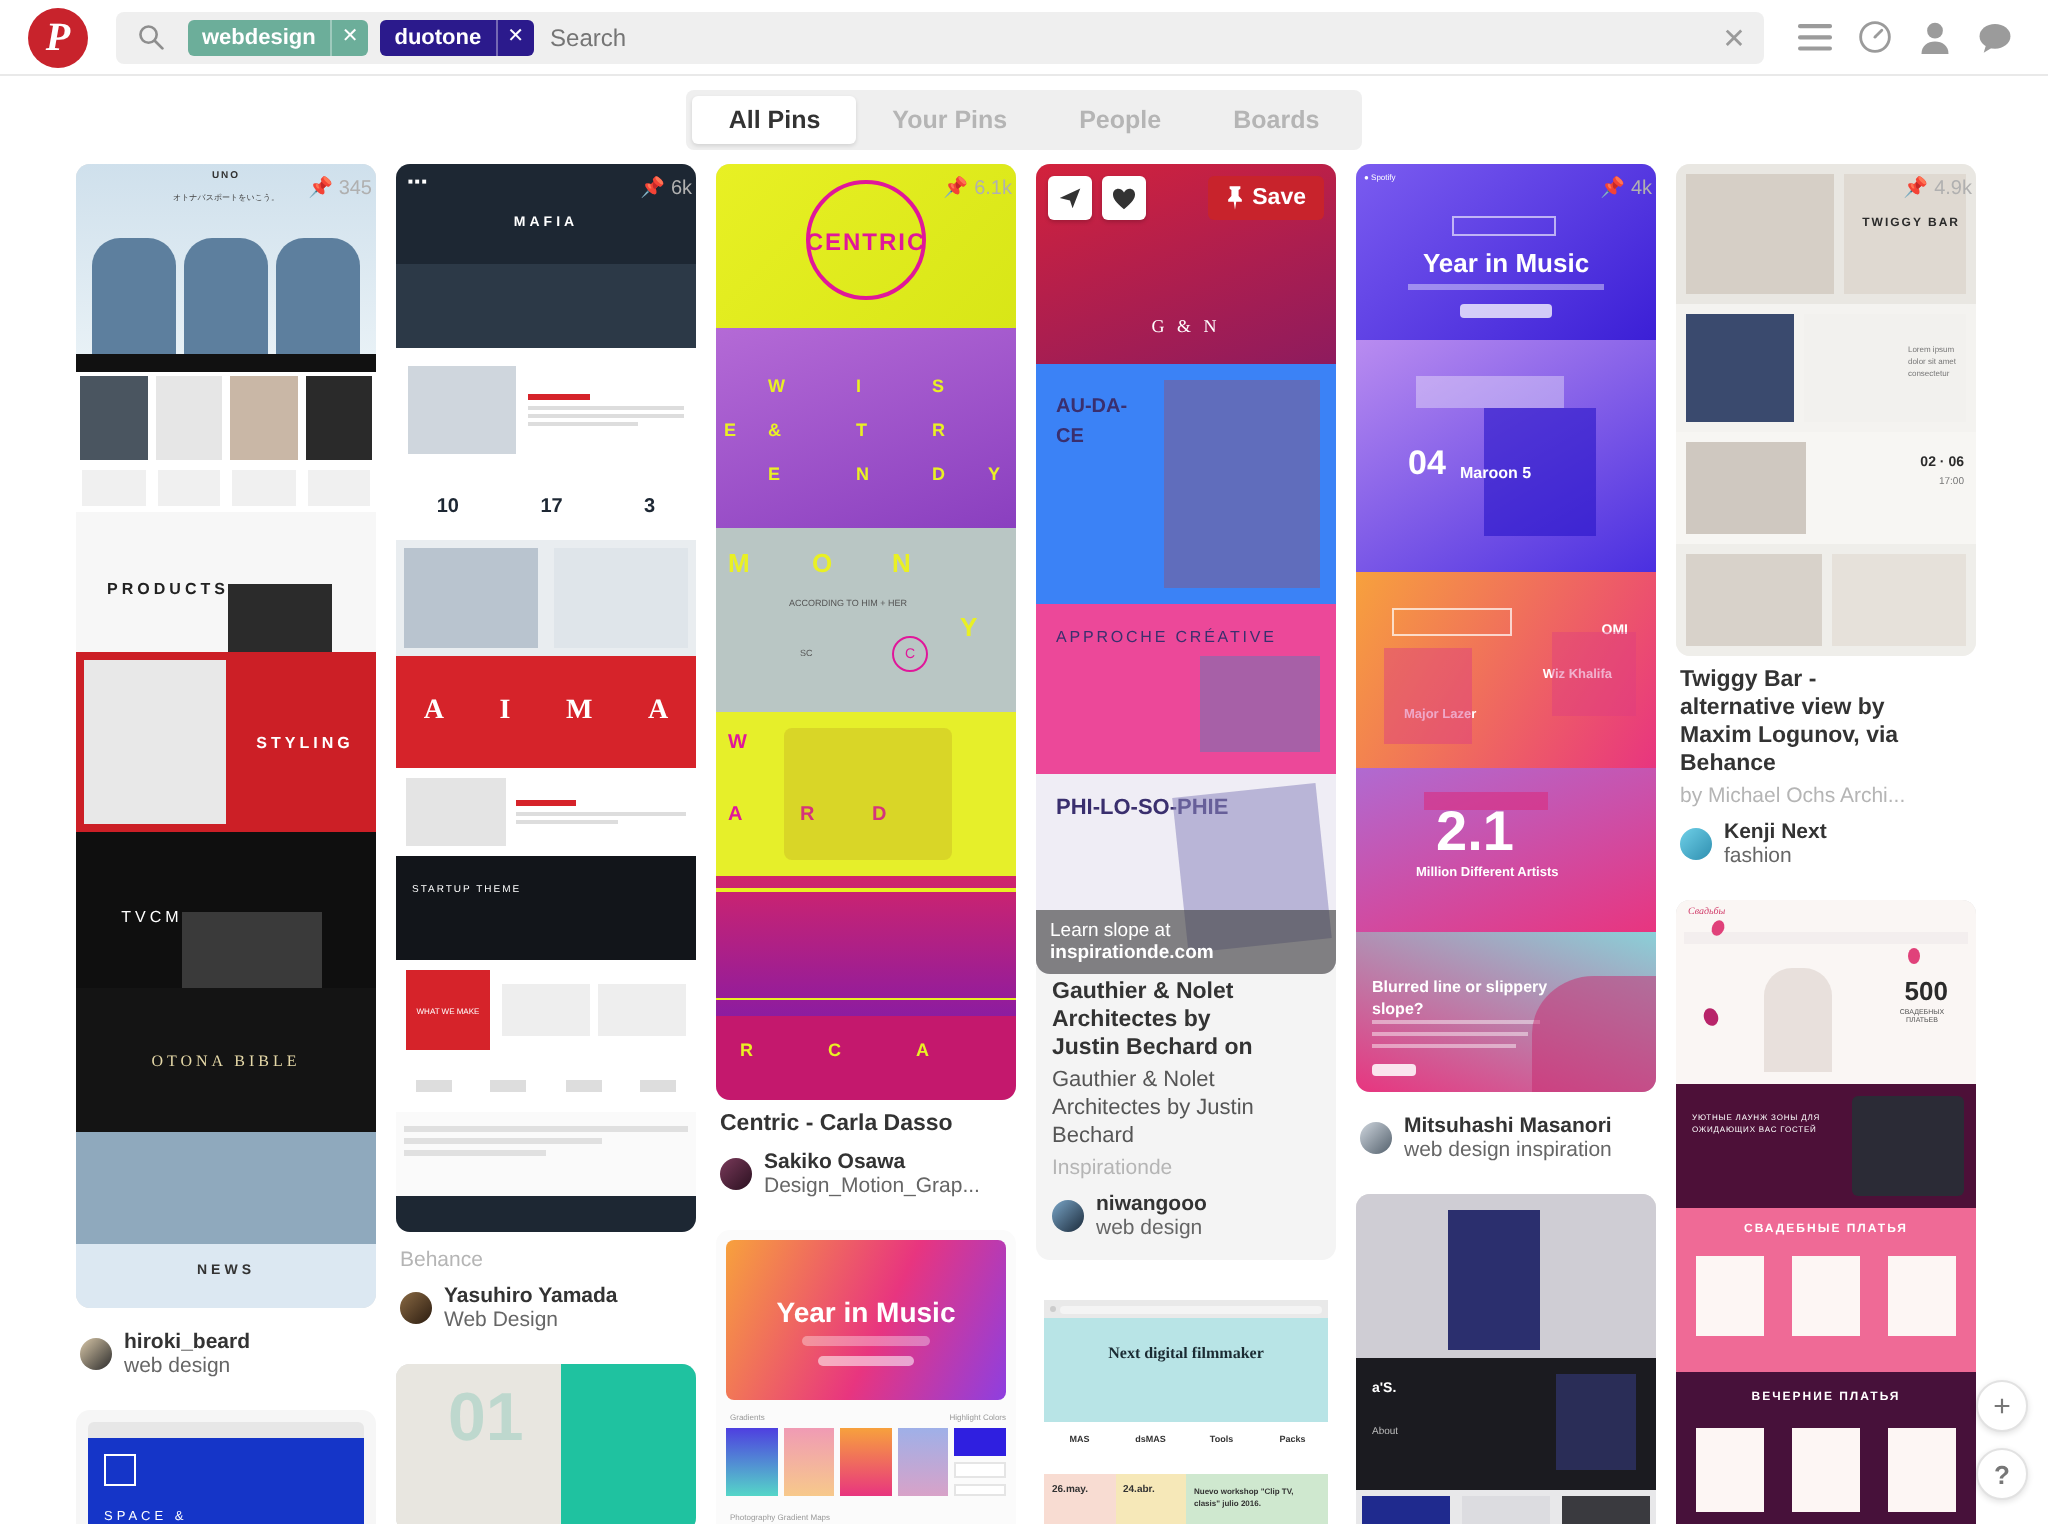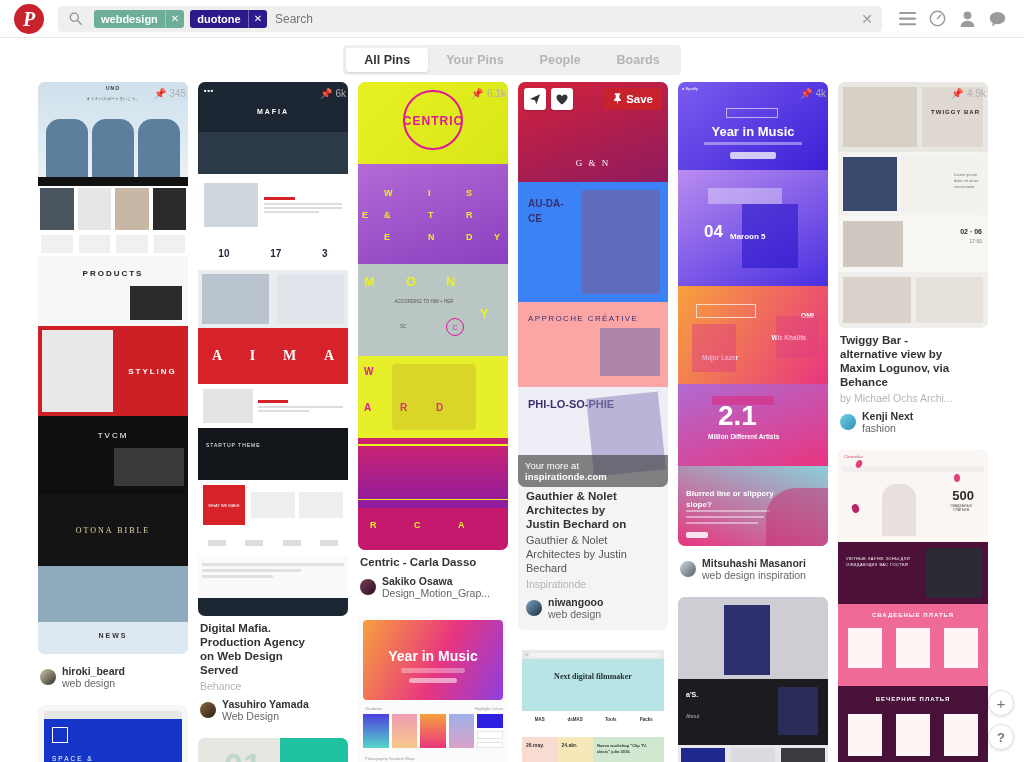--- a/index.html
+++ b/index.html
@@ -149,21 +149,21 @@
     position: absolute; right: 10px;
     width: 26px; height: 26px; border-radius: 50%;
     background: #fff; border: 1px solid #e2e2e2;
     box-shadow: 0 1px 3px rgba(0,0,0,.12);
     display: flex; align-items: center; justify-content: center;
     color: #777; font-size: 15px; cursor: pointer; z-index: 60;
   }
   #fab-add { bottom: 46px; }
   #fab-help { bottom: 12px; font-size: 13px; font-weight: bold; }
   .ctr { display:flex; align-items:center; justify-content:center; }
-  .col { display:flex; flex-direction:column; }
+  .col { display:flex; flex-direction:row; }
 
   
   .uno-hero { height:95px; background:linear-gradient(#cfe0ec,#e8f1f6); position:relative; }
   .uno-men { position:absolute; bottom:0; left:8px; right:8px; height:58px; display:flex; gap:4px; }
   .uno-men div { flex:1; background:#5d7f9e; border-radius:14px 14px 0 0; }
   .uno-bar { height:9px; background:#111; }
   .uno-thumbs { height:46px; display:flex; background:#fff; }
   .uno-thumbs div { flex:1; margin:2px; background:#9aa6b1; }
   .uno-products { height:70px; background:#f7f7f7; position:relative; }
   .uno-styling { height:90px; background:#cc1f26; display:flex; }
@@ -178,21 +178,21 @@
 
   
   .cen1 { height:82px; background:linear-gradient(135deg,#e8f024,#d8e617); position:relative; }
   .cen2 { height:100px; background:linear-gradient(160deg,#b46ad6,#8a3fbf); position:relative; }
   .cen3 { height:92px; background:#b9c6c4; position:relative; }
   .cen4 { height:82px; background:#e6ef2a; position:relative; }
   .cen5 { height:70px; background:linear-gradient(#d0246c,#8d1ca0); position:relative; }
   .cen6 { height:42px; background:#c4186d; position:relative; }
   .ga1 { height:100px; background:linear-gradient(160deg,#d3223c,#8e1b5e); }
   .ga2 { height:120px; background:#3b82f6; }
-  .ga3 { height:85px; background:#fca5a5; }
+  .ga3 { height:85px; background:#ec4899; }
   .ga4 { height:100px; background:#efedf5; }
 
   
   .sp1 { height:88px; background:linear-gradient(140deg,#7b5cf0,#3b1fd6); position:relative; }
   .sp2 { height:116px; background:linear-gradient(150deg,#b98cf0,#4a2fe0); position:relative; }
   .sp3 { height:98px; background:linear-gradient(120deg,#f7a13d,#e8357f); position:relative; }
   .sp4 { height:82px; background:linear-gradient(160deg,#b06ad1,#e8357f); position:relative; }
   .sp5 { height:80px; background:linear-gradient(200deg,#8ad0d8,#e8357f); position:relative; }
 
   
@@ -423,21 +423,20 @@
           </div>
         <div style="height:42px;background:#fafafa;padding:4px">
             <div style="height:3px;background:#e0e0e0;margin:3px 0"></div>
             <div style="height:3px;background:#e0e0e0;margin:3px 0;width:70%"></div>
             <div style="height:3px;background:#e0e0e0;margin:3px 0;width:50%"></div>
           </div>
         <div style="height:18px;background:#1d2733"></div>
       </div>
       <div class="pin-meta">
         <div class="repins">📌 <span>6k</span></div>
-        <div class="pin-title">Digital Mafia. Production Agency on Web Design Served</div>
         <div class="pin-src">Behance</div>
         <div class="pin-user">
           <div class="avatar" style="background:linear-gradient(135deg,#8a6a44,#2b1c10)"></div>
           <div>
             <div class="uname">Yasuhiro Yamada</div>
             <div class="uboard">Web Design</div>
           </div>
         </div>
       </div>
     </div>
@@ -576,21 +575,21 @@
         <div class="ga3" style="position:relative">
           <div style="padding:10px 0 0 10px;color:#3a2f6e;font-size:8px;letter-spacing:1.4px;line-height:14px;white-space:pre-line">APPROCHE CRÉATIVE</div>
           <div style="position:absolute;right:8px;top:26px;width:60px;height:48px;background:#7a72b0;opacity:.6"></div>
         </div>
         <div class="ga4" style="position:relative">
           <div style="padding:10px 0 0 10px;color:#3a2f6e;font-size:11px;font-weight:bold;line-height:15px;white-space:pre-line">PHI-LO-SO-PHIE</div>
           <div style="position:absolute;right:6px;top:8px;width:72px;height:78px;background:#8d86bd;opacity:.55;transform:rotate(-6deg)"></div>
         </div>
 
         <div class="learn-more">
-          <span>Your more at </span><b>inspirationde.com</b>
+          <span>Learn slope at </span><b>inspirationde.com</b>
         </div>
       </div>
 
       <div class="pin-meta">
         <div class="repins" style="right:8px;top:10px;">📌 <span>3k</span></div>
         <div class="pin-title">Gauthier &amp; Nolet Architectes by Justin Bechard on</div>
         <div class="pin-desc">Gauthier &amp; Nolet Architectes by Justin Bechard</div>
         <div class="pin-src">Inspirationde</div>
         <div class="pin-user">
           <div class="avatar" style="background:linear-gradient(135deg,#7aa6c8,#1b2a3a)"></div>

